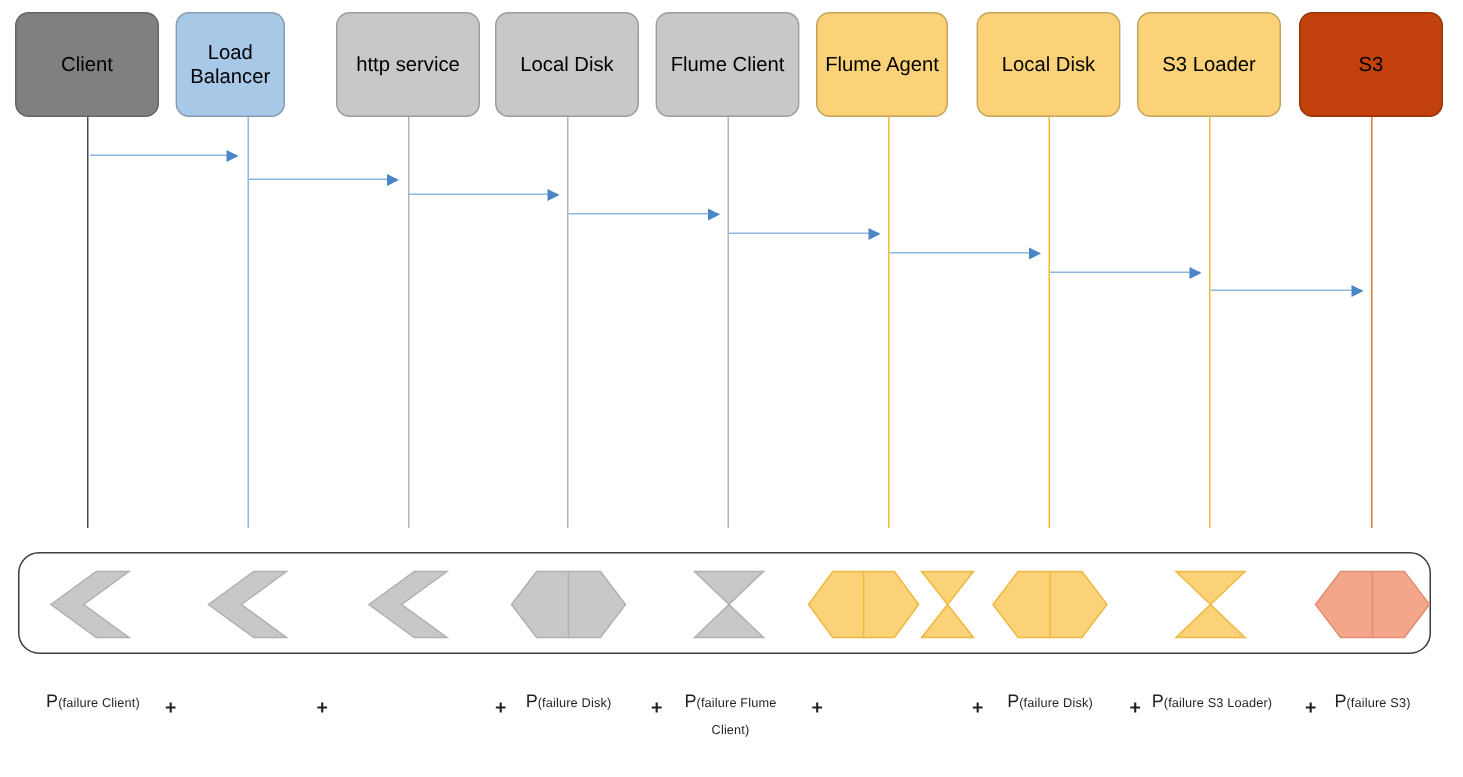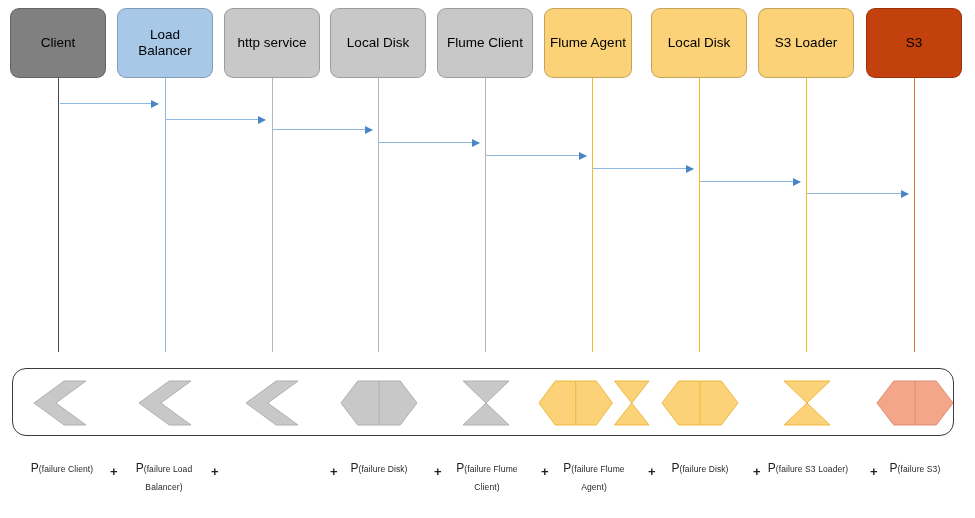--- a/index.html
+++ b/index.html
@@ -40,21 +40,21 @@
 </style>
 </head>
 <body>
 
 <div id="stage">
 
   <div id="nodes">
       <div class="node" style="left: 10px; width: 96px; background: rgb(128, 128, 128); justify-content: center;">
         <span class="lbl">Client</span>
       </div>
-      <div class="node" style="left: 117px; width: 96px; background: rgb(168, 200, 232);">
+      <div class="node" style="left: 117px; width: 73px; background: rgb(168, 200, 232);">
         <span class="lbl">Load Balancer</span>
       </div>
       <div class="node" style="left: 224px; width: 96px; background: rgb(200, 200, 200);">
         <span class="lbl">http service</span>
       </div>
       <div class="node" style="left: 330px; width: 96px; background: rgb(200, 200, 200);">
         <span class="lbl">Local Disk</span>
       </div>
       <div class="node" style="left: 437px; width: 96px; background: rgb(200, 200, 200);">
         <span class="lbl">Flume Client</span>
@@ -143,24 +143,22 @@
       <div class="shape" style="left: 877px; width: 76px;">
         <svg width="76" height="44" viewBox="0 0 76 44">
           <polygon points="16.72,0 59.28,0 76,22 59.28,44 16.72,44 0,22" stroke="#E08D72" stroke-width="1" fill="#F4A68B"></polygon>
           <line x1="38" y1="0" x2="38" y2="44" stroke="#E08D72" stroke-width="1"></line>
         </svg>
       </div>
     </div>
 
   <div id="formula">
       <div class="term" style="left: 16px; width: 92px;"><span class="big">P</span><span class="sub">(failure Client)</span></div>
-      <div class="term" style="left: 120px; width: 88px;"><span class="big">P</span><span class="sub">(failure Load Balancer)</span></div>
       <div class="term" style="left: 333px; width: 92px;"><span class="big">P</span><span class="sub">(failure Disk)</span></div>
       <div class="term" style="left: 443px; width: 88px;"><span class="big">P</span><span class="sub">(failure Flume Client)</span></div>
-      <div class="term" style="left: 550px; width: 88px;"><span class="big">P</span><span class="sub">(failure Flume Agent)</span></div>
       <div class="term" style="left: 654px; width: 92px;"><span class="big">P</span><span class="sub">(failure Disk)</span></div>
       <div class="term" style="left: 760px; width: 96px;"><span class="big">P</span><span class="sub">(failure S3 Loader)</span></div>
       <div class="term" style="left: 869px; width: 92px;"><span class="big">P</span><span class="sub">(failure S3)</span></div>
       <div class="plus" style="left: 110px;">+</div>
       <div class="plus" style="left: 211px;">+</div>
       <div class="plus" style="left: 330px;">+</div>
       <div class="plus" style="left: 434px;">+</div>
       <div class="plus" style="left: 541px;">+</div>
       <div class="plus" style="left: 648px;">+</div>
       <div class="plus" style="left: 753px;">+</div>

